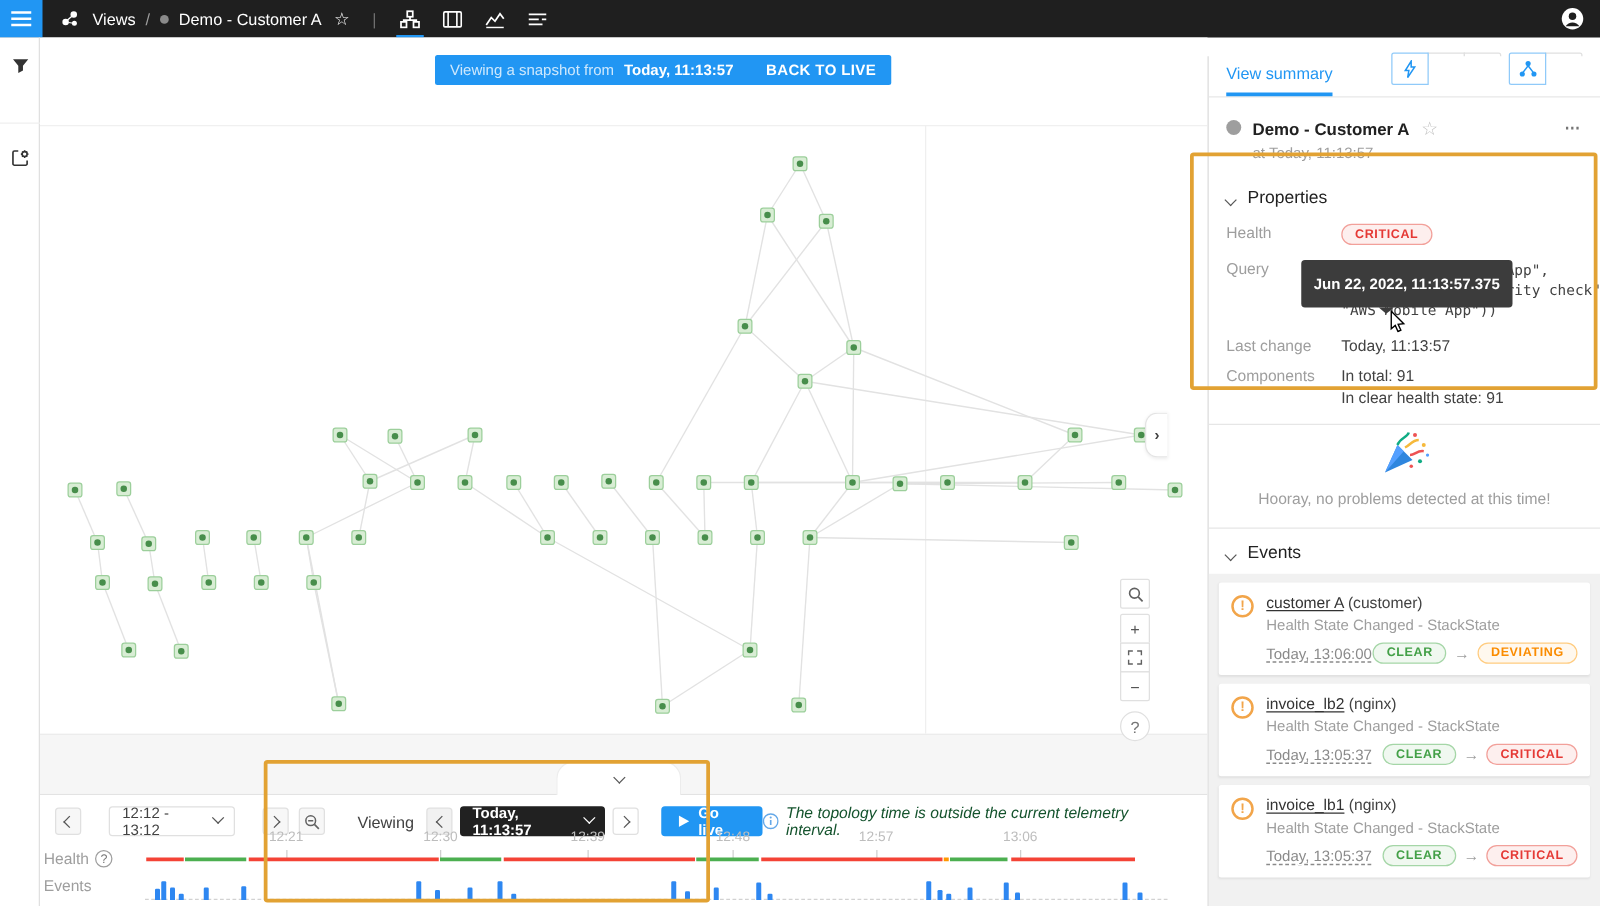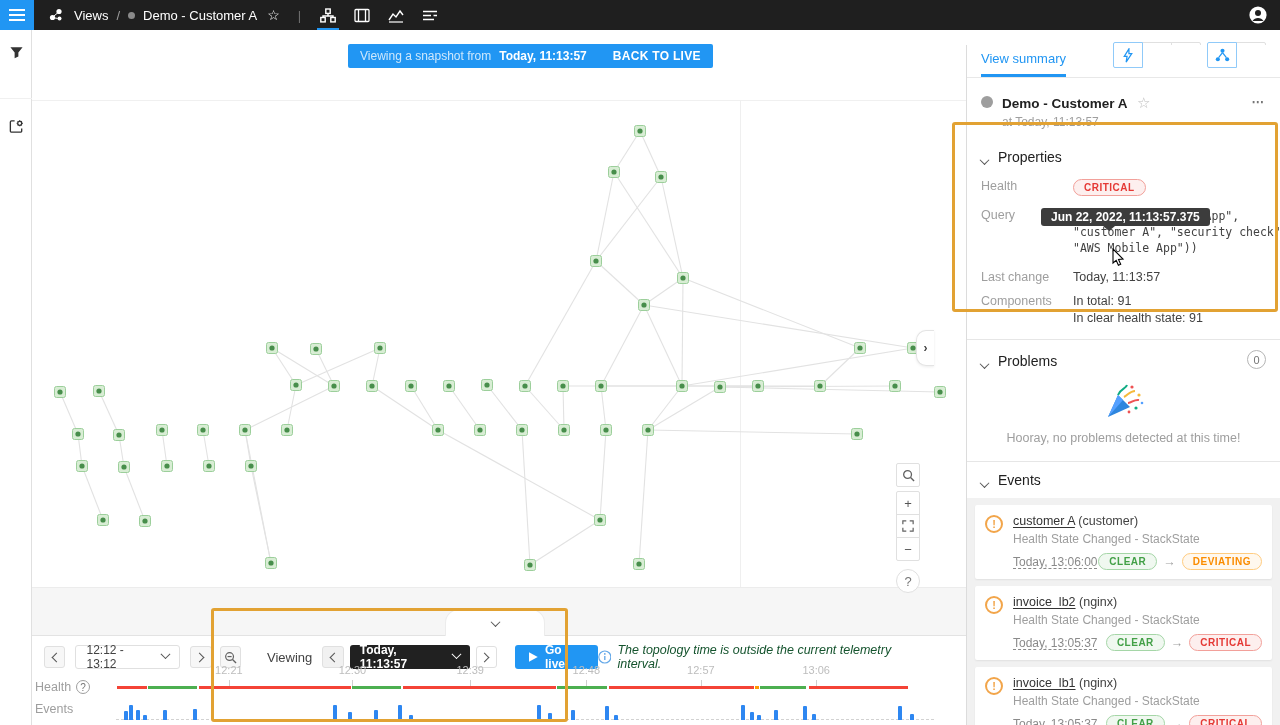--- a/index.html
+++ b/index.html
@@ -68,21 +68,21 @@
   
   .timeline { position:absolute; left:32px; top:635px; width:934px; height:90px; background:#fff;
     border-top:1px solid #e3e3e3; font-size:12px; }
   .collapse-tab { position:absolute; left:413px; top:-27px; width:100px; height:27px; background:#fff;
     border:1px solid #ececec; border-bottom:none; border-radius:14px 14px 0 0; display:flex;
     align-items:center; justify-content:center; cursor:pointer; }
   .tl-controls { position:absolute; left:12px; right:8px; top:9px; height:24px; display:flex; align-items:center; }
   .sq { width:22px; height:22px; border:1px solid #e0e0e0; background:#f7f7f7; border-radius:3px;
     display:flex; align-items:center; justify-content:center; cursor:pointer; }
   .dd { height:24px; border:1px solid #e0e0e0; background:#fff; border-radius:3px; display:flex;
-    align-items:center; gap:7px; padding:0 10px; margin:0 10px; color:#424242; cursor:pointer; }
+    align-items:center; gap:7px; padding:0 10px; margin:0 22px; color:#424242; cursor:pointer; }
   .tl-label { color:#424242; margin:0 10px 0 26px; font-size:13px; }
   .blackpill { height:24px; background:#212121; color:#fff; border-radius:3px; font-weight:bold;
     display:flex; align-items:center; gap:8px; padding:0 10px; margin:0 6px; cursor:pointer; }
   .golive { height:24px; background:#2196f3; color:#fff; border-radius:3px; font-weight:bold;
     display:flex; align-items:center; gap:7px; padding:0 14px; margin-left:18px; cursor:pointer; }
   .tl-note { margin-left:auto; margin-right:28px; display:flex; align-items:center; gap:6px;
     color:#14532d; font-style:italic; font-size:12.5px; }
   .rowlab { position:absolute; left:3px; color:#9e9e9e; font-size:12.5px; display:flex; align-items:center; gap:5px; }
   .helpc { width:14px; height:14px; border:1.2px solid #9e9e9e; border-radius:50%; font-size:10px;
     display:flex; align-items:center; justify-content:center; color:#757575; font-style:normal; }
@@ -133,21 +133,21 @@
   .ec-sub { color:#9e9e9e; font-size:12px; margin-top:4px; }
   .ec-line3 { display:flex; align-items:center; margin-top:7px; }
   .ec-time { color:#8a8a8a; font-size:12px; text-decoration:underline; text-decoration-style:dashed;
     text-underline-offset:2px; cursor:pointer; }
   .ec-states { margin-left:auto; display:flex; align-items:center; gap:6px; }
   .ec-arrow { color:#9e9e9e; }
 
   
   .hl-box { position:absolute; border:3px solid #e2a233; border-radius:3px; pointer-events:none; z-index:30; }
   .tooltip { position:absolute; left:1041px; top:208px; background:#3c3c3c; color:#fff; font-size:12px;
-    font-weight:bold; padding:2px 10px; border-radius:3px; z-index:40; white-space:nowrap; }
+    font-weight:bold; padding:12px 10px; border-radius:3px; z-index:40; white-space:nowrap; }
   .tooltip::after { content:""; position:absolute; left:62px; bottom:-5px; border-left:6px solid transparent;
     border-right:6px solid transparent; border-top:5px solid #3c3c3c; }
   .cursor { position:absolute; left:1112px; top:248px; z-index:41; }
   svg { display:block; }
 </style>
 </head>
 <body>
 
 <div class="app">
 
@@ -733,25 +733,20 @@
     <div class="prop-row" style="margin-top:2px">
       <span class="prop-label">Components</span>
       <span class="prop-val">
         <div>In total: 91</div>
         <div style="margin-top:3px">In clear health state: 91</div>
       </span>
     </div>
 
     <div class="divider" style="margin-top:10px"></div>
 
-    <div class="section-h">
-      <span class="chev up-offset"></span>
-      <span>Problems</span>
-      <span class="count-badge">0</span>
-    </div>
     <div class="problems-empty">
       <svg width="44" height="38" viewBox="0 0 44 38" style="margin:0 auto">
         <path d="M6 34 L16 12 L28 24 Z" fill="#2e86de"></path>
         <path d="M6 34 L16 12 L21 17 Z" fill="#54a0ff"></path>
         <path d="M16 12 C18 6 24 6 25 2" fill="none" stroke="#10ac84" stroke-width="2"></path>
         <path d="M22 14 C26 12 28 8 33 8" fill="none" stroke="#f6b93b" stroke-width="2"></path>
         <path d="M26 20 C30 20 32 16 37 17" fill="none" stroke="#ee5253" stroke-width="2"></path>
         <circle cx="30" cy="4" r="1.6" fill="#ee5253"></circle>
           <circle cx="37" cy="12" r="1.6" fill="#f6b93b"></circle>
         <circle cx="34" cy="25" r="1.6" fill="#10ac84"></circle>

